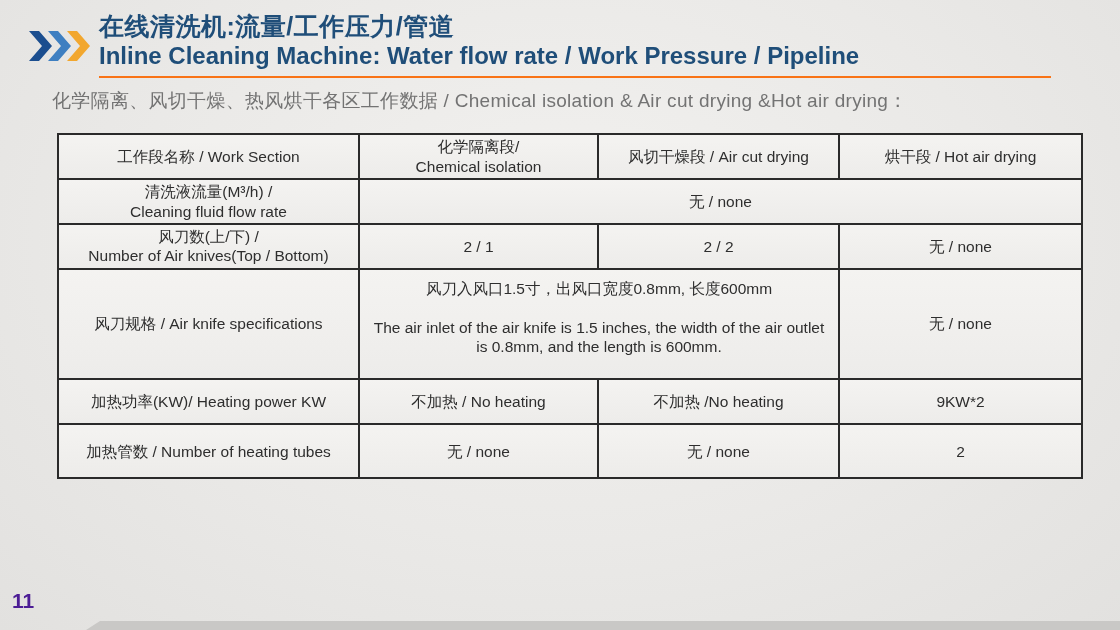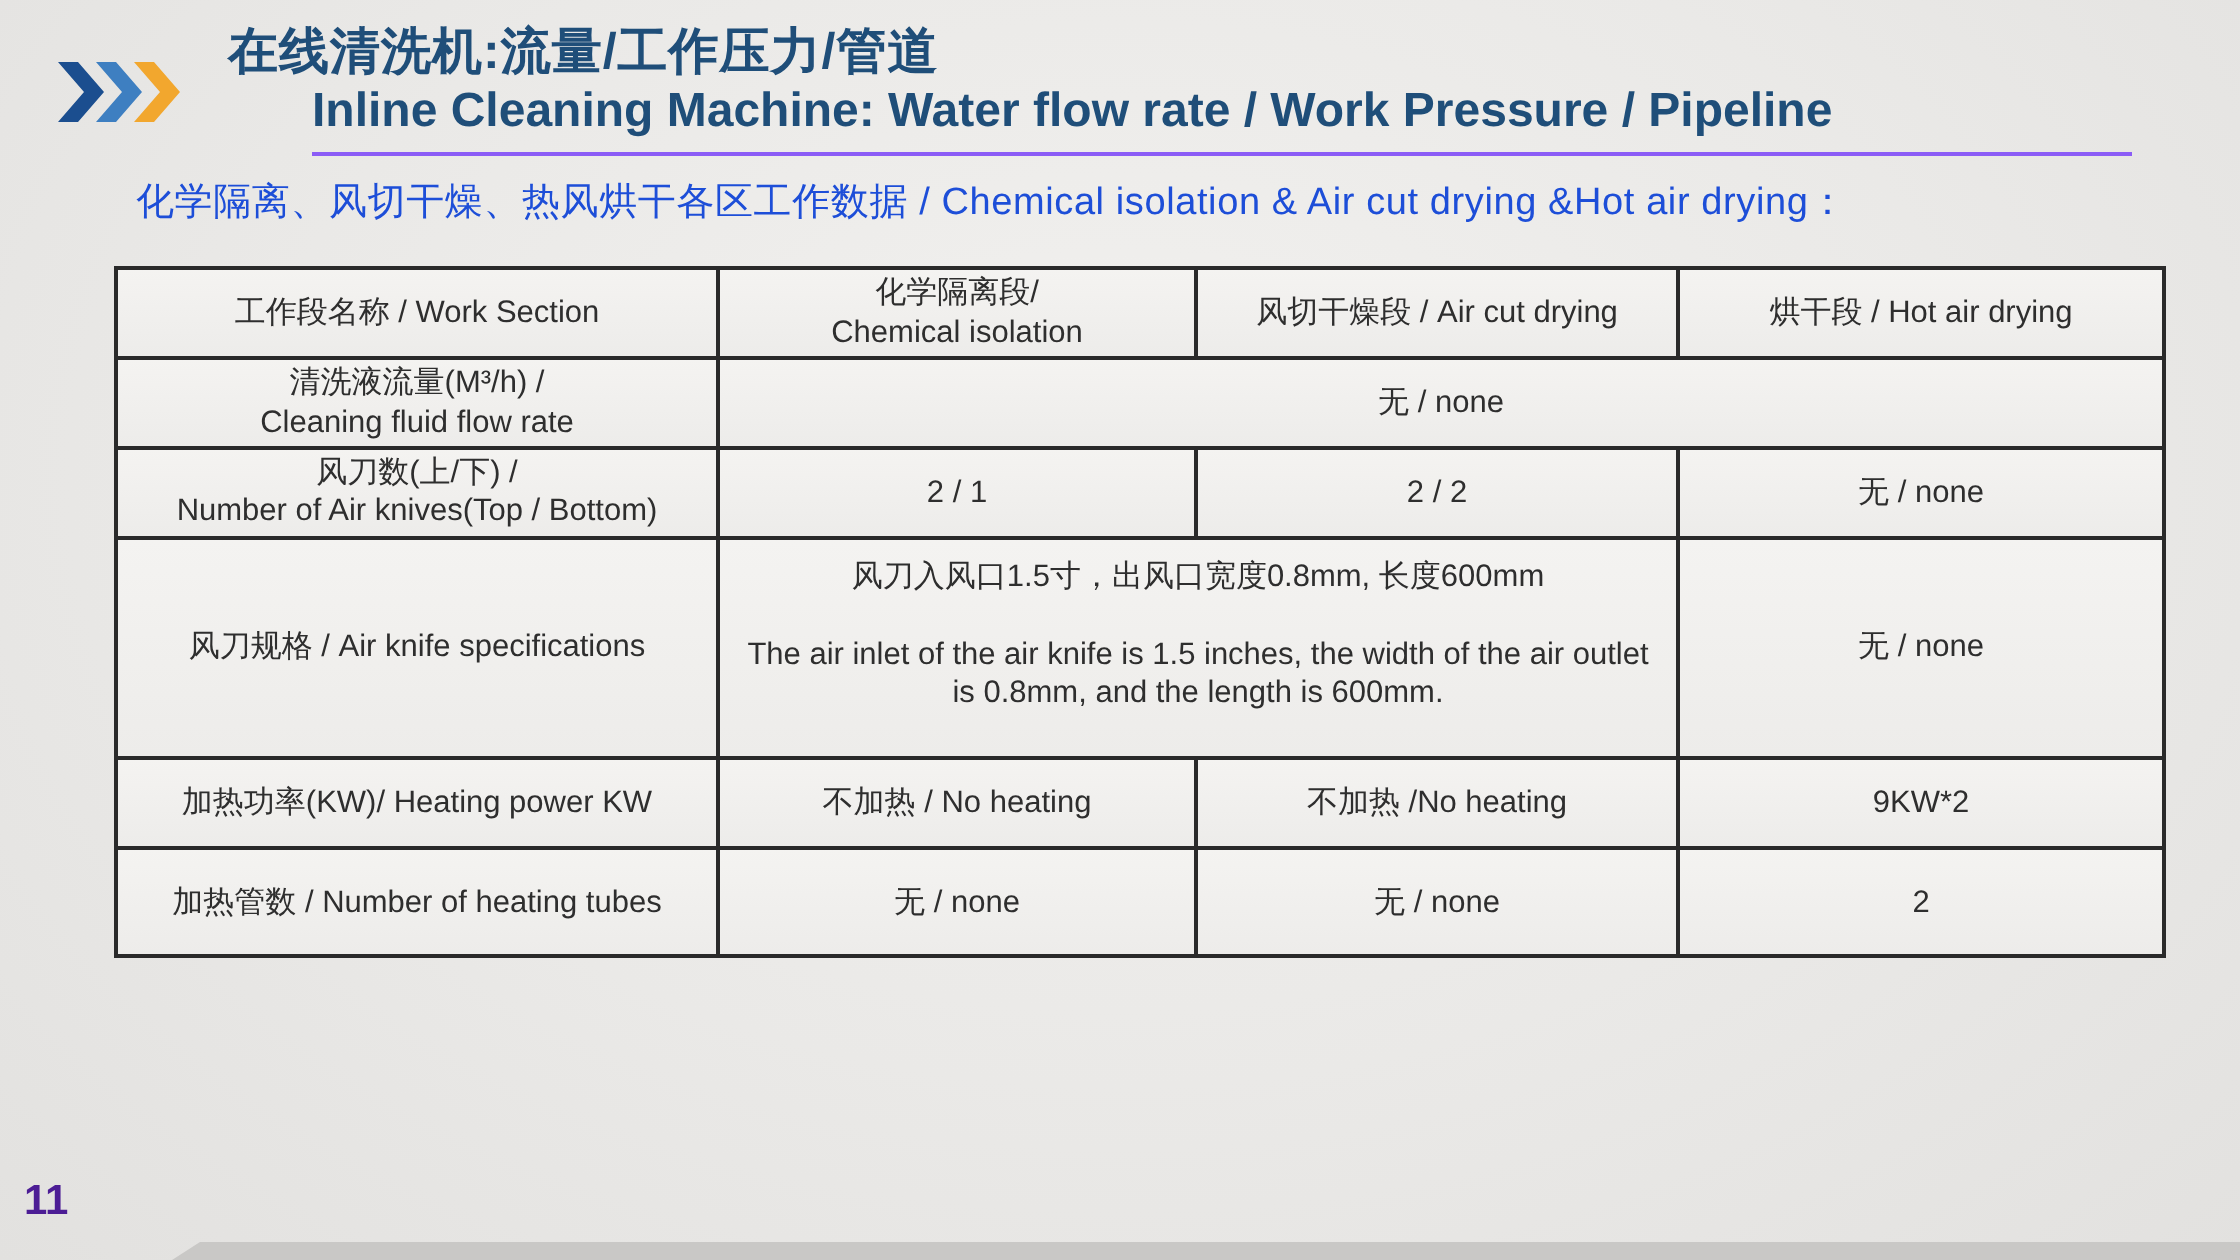--- a/index.html
+++ b/index.html
@@ -2,30 +2,30 @@
 <html><head>
 <meta charset="utf-8">
 <style>
   html,body{margin:0;padding:0;}
   body{
     width:1120px;height:630px;position:relative;overflow:hidden;
     font-family:"Liberation Sans","DejaVu Sans",sans-serif;
     background:radial-gradient(ellipse at 50% 38%, #f2f1ef 0%, #eae9e7 55%, #e2e1df 100%);
   }
   .chevrons{position:absolute;left:29px;top:31px;width:66px;height:30px;}
-  .title-block{position:absolute;left:114px;top:11px;width:952px;}
+  .title-block{position:absolute;left:99px;top:11px;width:952px;}
   .title-zh{
     font-size:25px;font-weight:bold;color:#1f4e79;letter-spacing:0.5px;line-height:1.25;
   }
   .title-en{
     font-size:24px;font-weight:bold;color:#1f4e79;line-height:1.2;
-    border-bottom:2px solid #8b5cf6;padding-bottom:5px;margin-left:42px;
+    border-bottom:2px solid #f97316;padding-bottom:5px;
   }
   .subtitle{
-    position:absolute;left:68px;top:88px;font-size:19px;color:#1d4ed8;letter-spacing:0.3px;
+    position:absolute;left:52px;top:88px;font-size:19px;color:#737373;letter-spacing:0.3px;
   }
   table.data{
     position:absolute;left:57px;top:133px;width:1024px;
     border-collapse:collapse;table-layout:fixed;
     font-size:15.5px;color:#2e2e2e;
   }
   table.data td{
     border:2px solid #2a2a2a;
     background:linear-gradient(180deg,#f4f3f1 0%, #edecea 100%);
     padding:2px 6px;vertical-align:middle;

